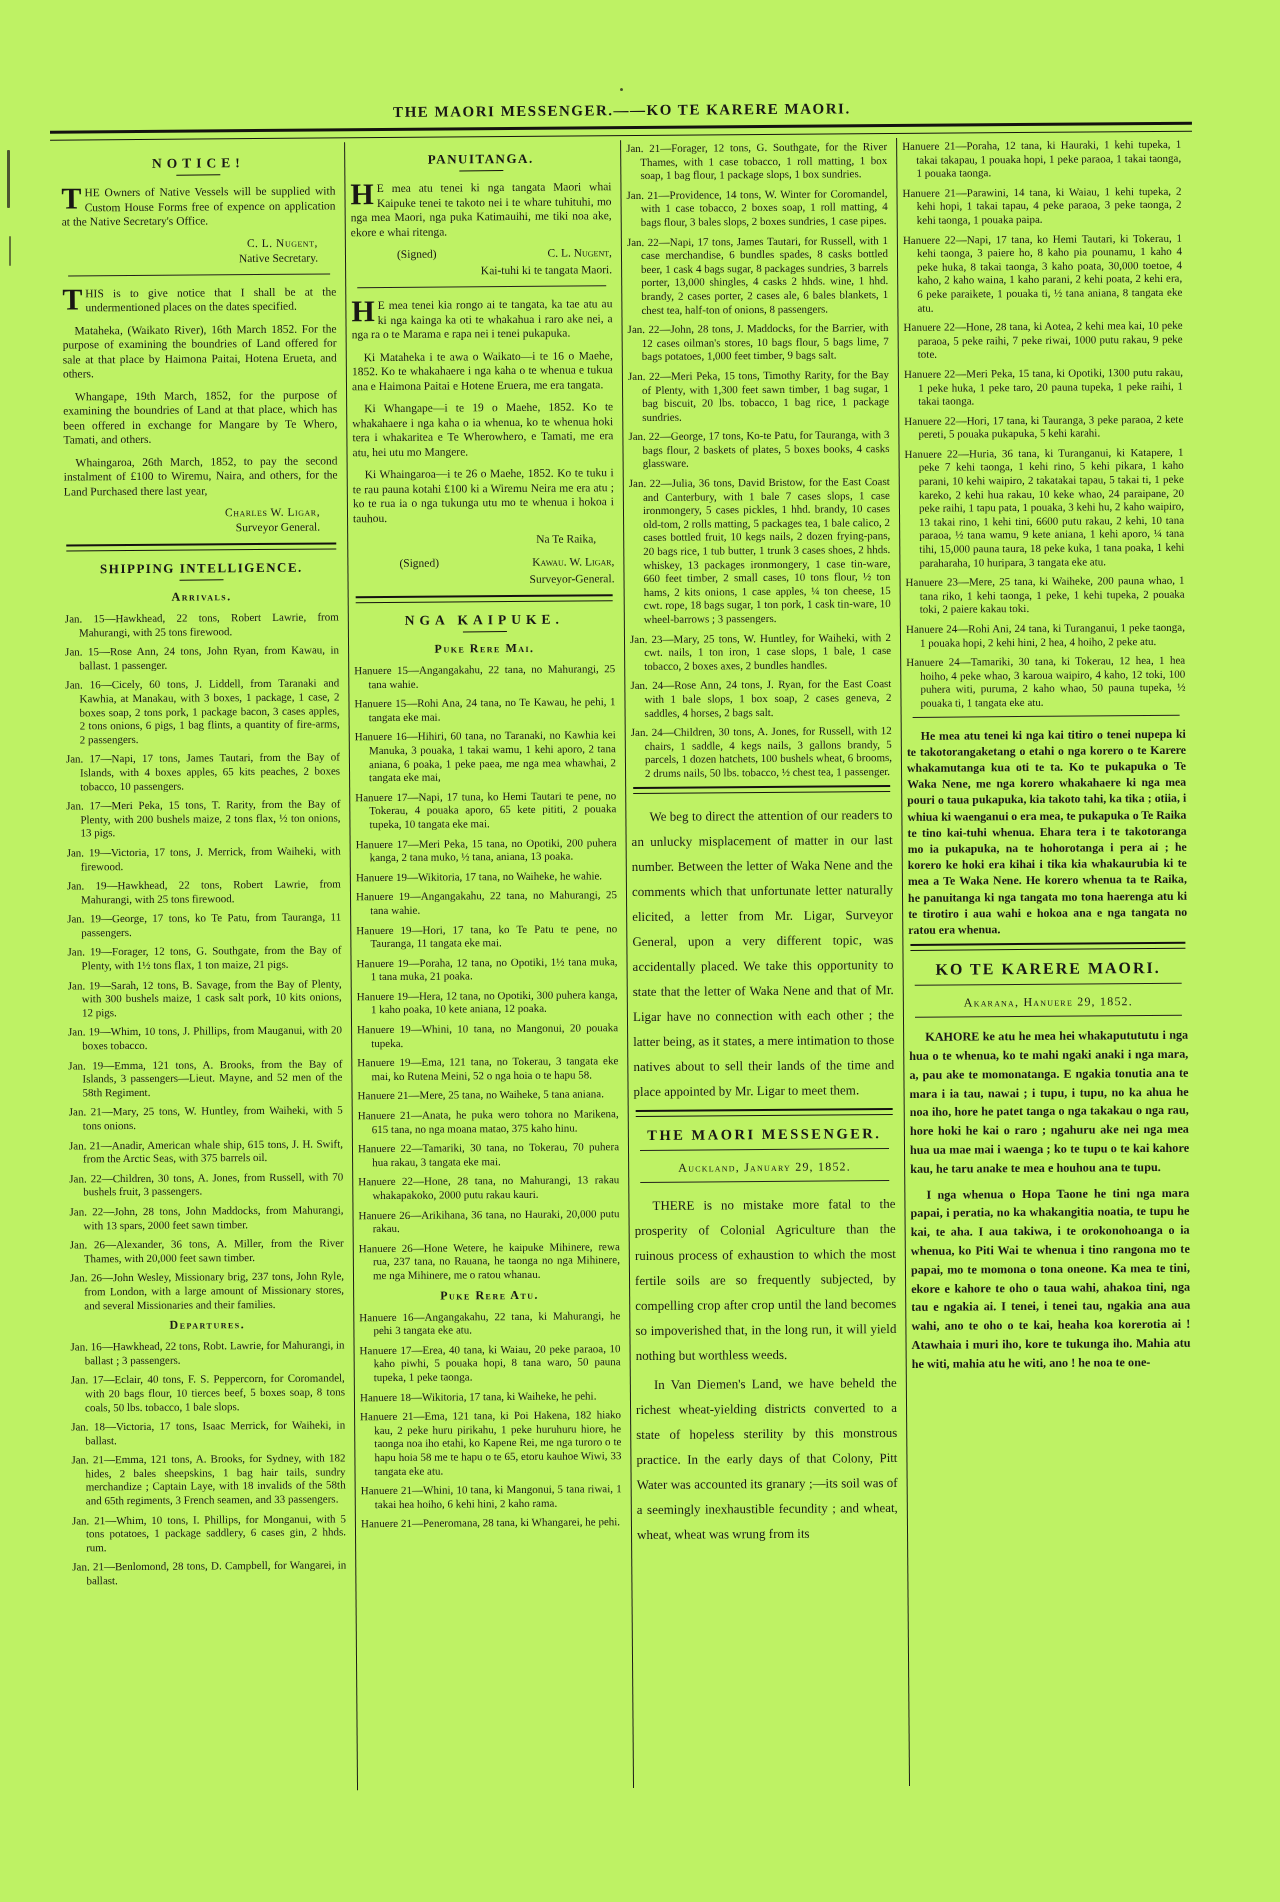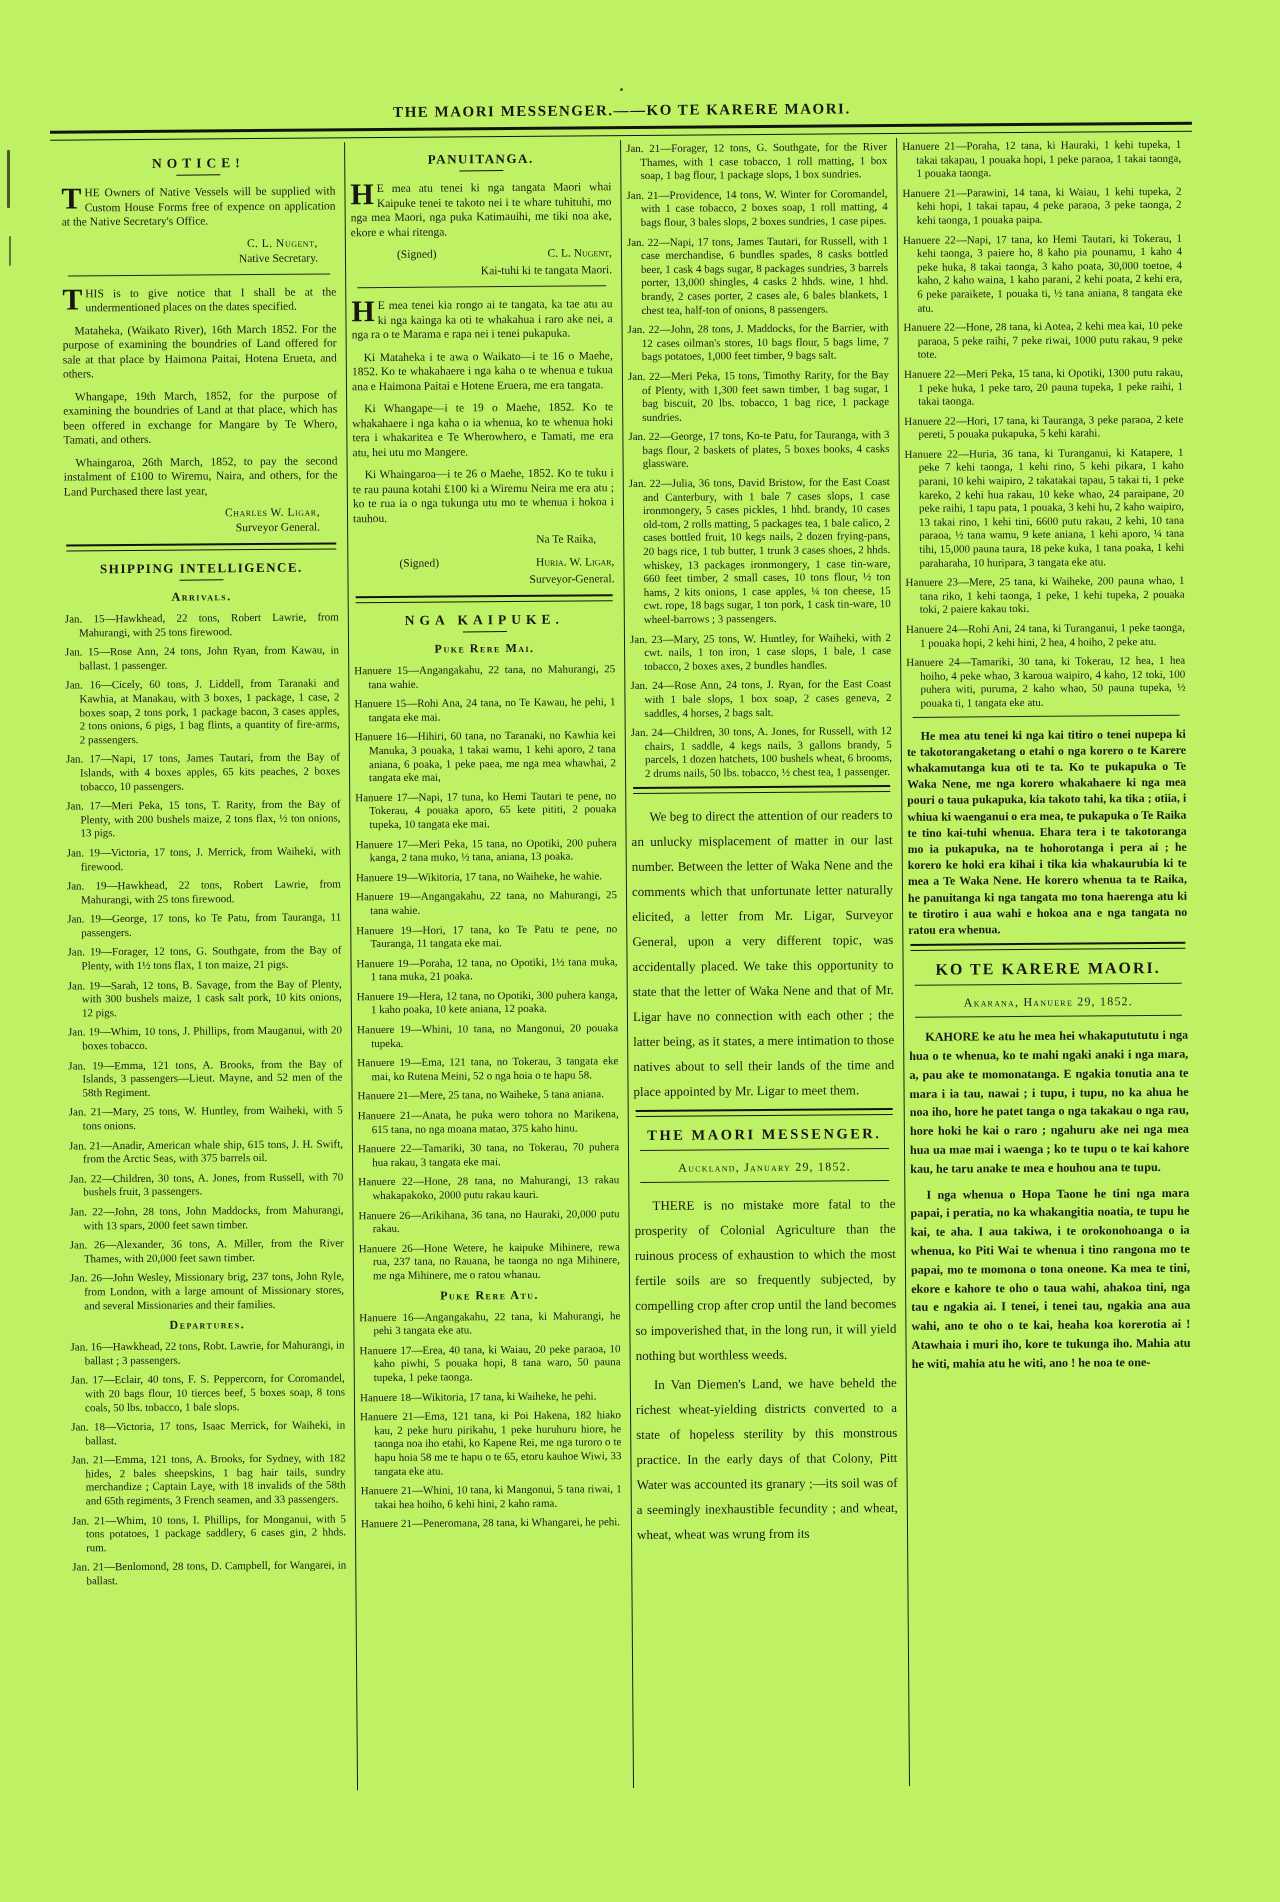--- a/index.html
+++ b/index.html
@@ -154,21 +154,21 @@
         <div>
             <p class="para ind">Ki Mataheka i te awa o Waikato—i te 16 o Maehe, 1852.  Ko te whakahaere i nga kaha o te whenua e tukua ana e Haimona Paitai e Hotene Eruera, me era tangata.</p>
             <p class="para ind">Ki Whangape—i te 19 o Maehe, 1852.  Ko te whakahaere i nga kaha o ia whenua, ko te whenua hoki tera i whakaritea e Te Wherowhero, e Tamati, me era atu, hei utu mo Mangere.</p>
             <p class="para ind">Ki Whaingaroa—i te 26 o Maehe, 1852.  Ko te tuku i te rau pauna kotahi £100 ki a Wiremu Neira me era atu ; ko te rua ia o nga tukunga utu mo te whenua i hokoa i tauhou.</p>
           </div>
         <div class="sig sig-indent">
           <div>Na Te Raika,</div>
         </div>
         <div class="sig-row">
           <span>(Signed)</span>
-          <span class="nm">Huria. W. Ligar,</span>
+          <span class="nm">Kawau. W. Ligar,</span>
         </div>
         <div class="sig">
           <div>Surveyor-General.</div>
         </div>
         <div class="rule2"></div>
         <h2 class="h-big">NGA KAIPUKE.</h2>
         <div class="shortrule"></div>
         <h3 class="h-sub">Puke Rere Mai.</h3>
         <div>
             <p class="entry">Hanuere 15—Angangakahu, 22 tana, no Mahurangi, 25 tana wahie.</p>

